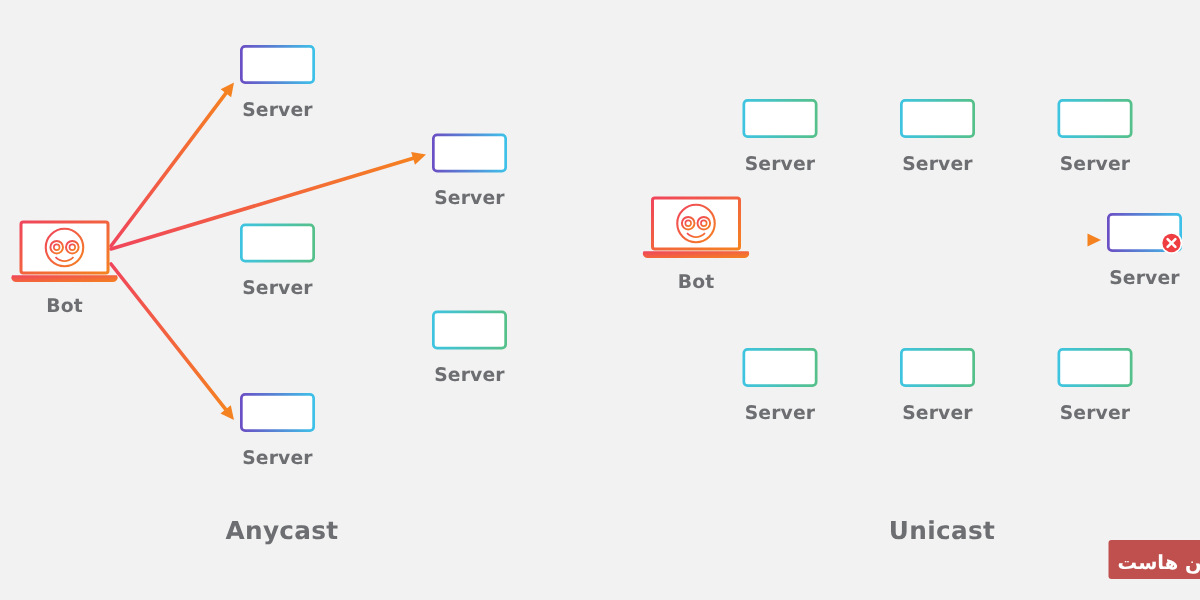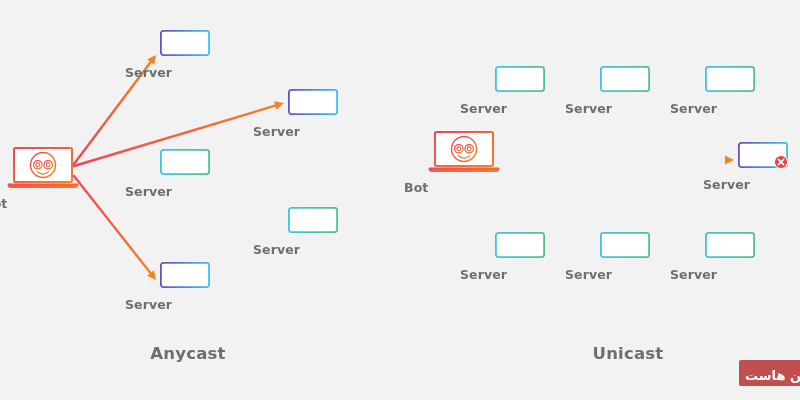--- a/index.html
+++ b/index.html
@@ -8,20 +8,21 @@
     background:#f2f2f2;
     font-family:"DejaVu Sans","Liberation Sans",sans-serif;
     overflow:hidden;
     position:relative;
   }
   #stage{position:absolute;left:0;top:0;width:800px;height:400px;}
   .svg-layer{position:absolute;left:0;top:0;width:800px;height:400px;}
   .srv-label,.bot-label{
     position:absolute;
     width:120px;
+    text-align:center;
     font-size:12.5px;
     font-weight:bold;
     color:#6d6e71;
     letter-spacing:.1px;
     white-space:nowrap;
   }
   .section-title{
     position:absolute;
     width:200px;
     text-align:center;

